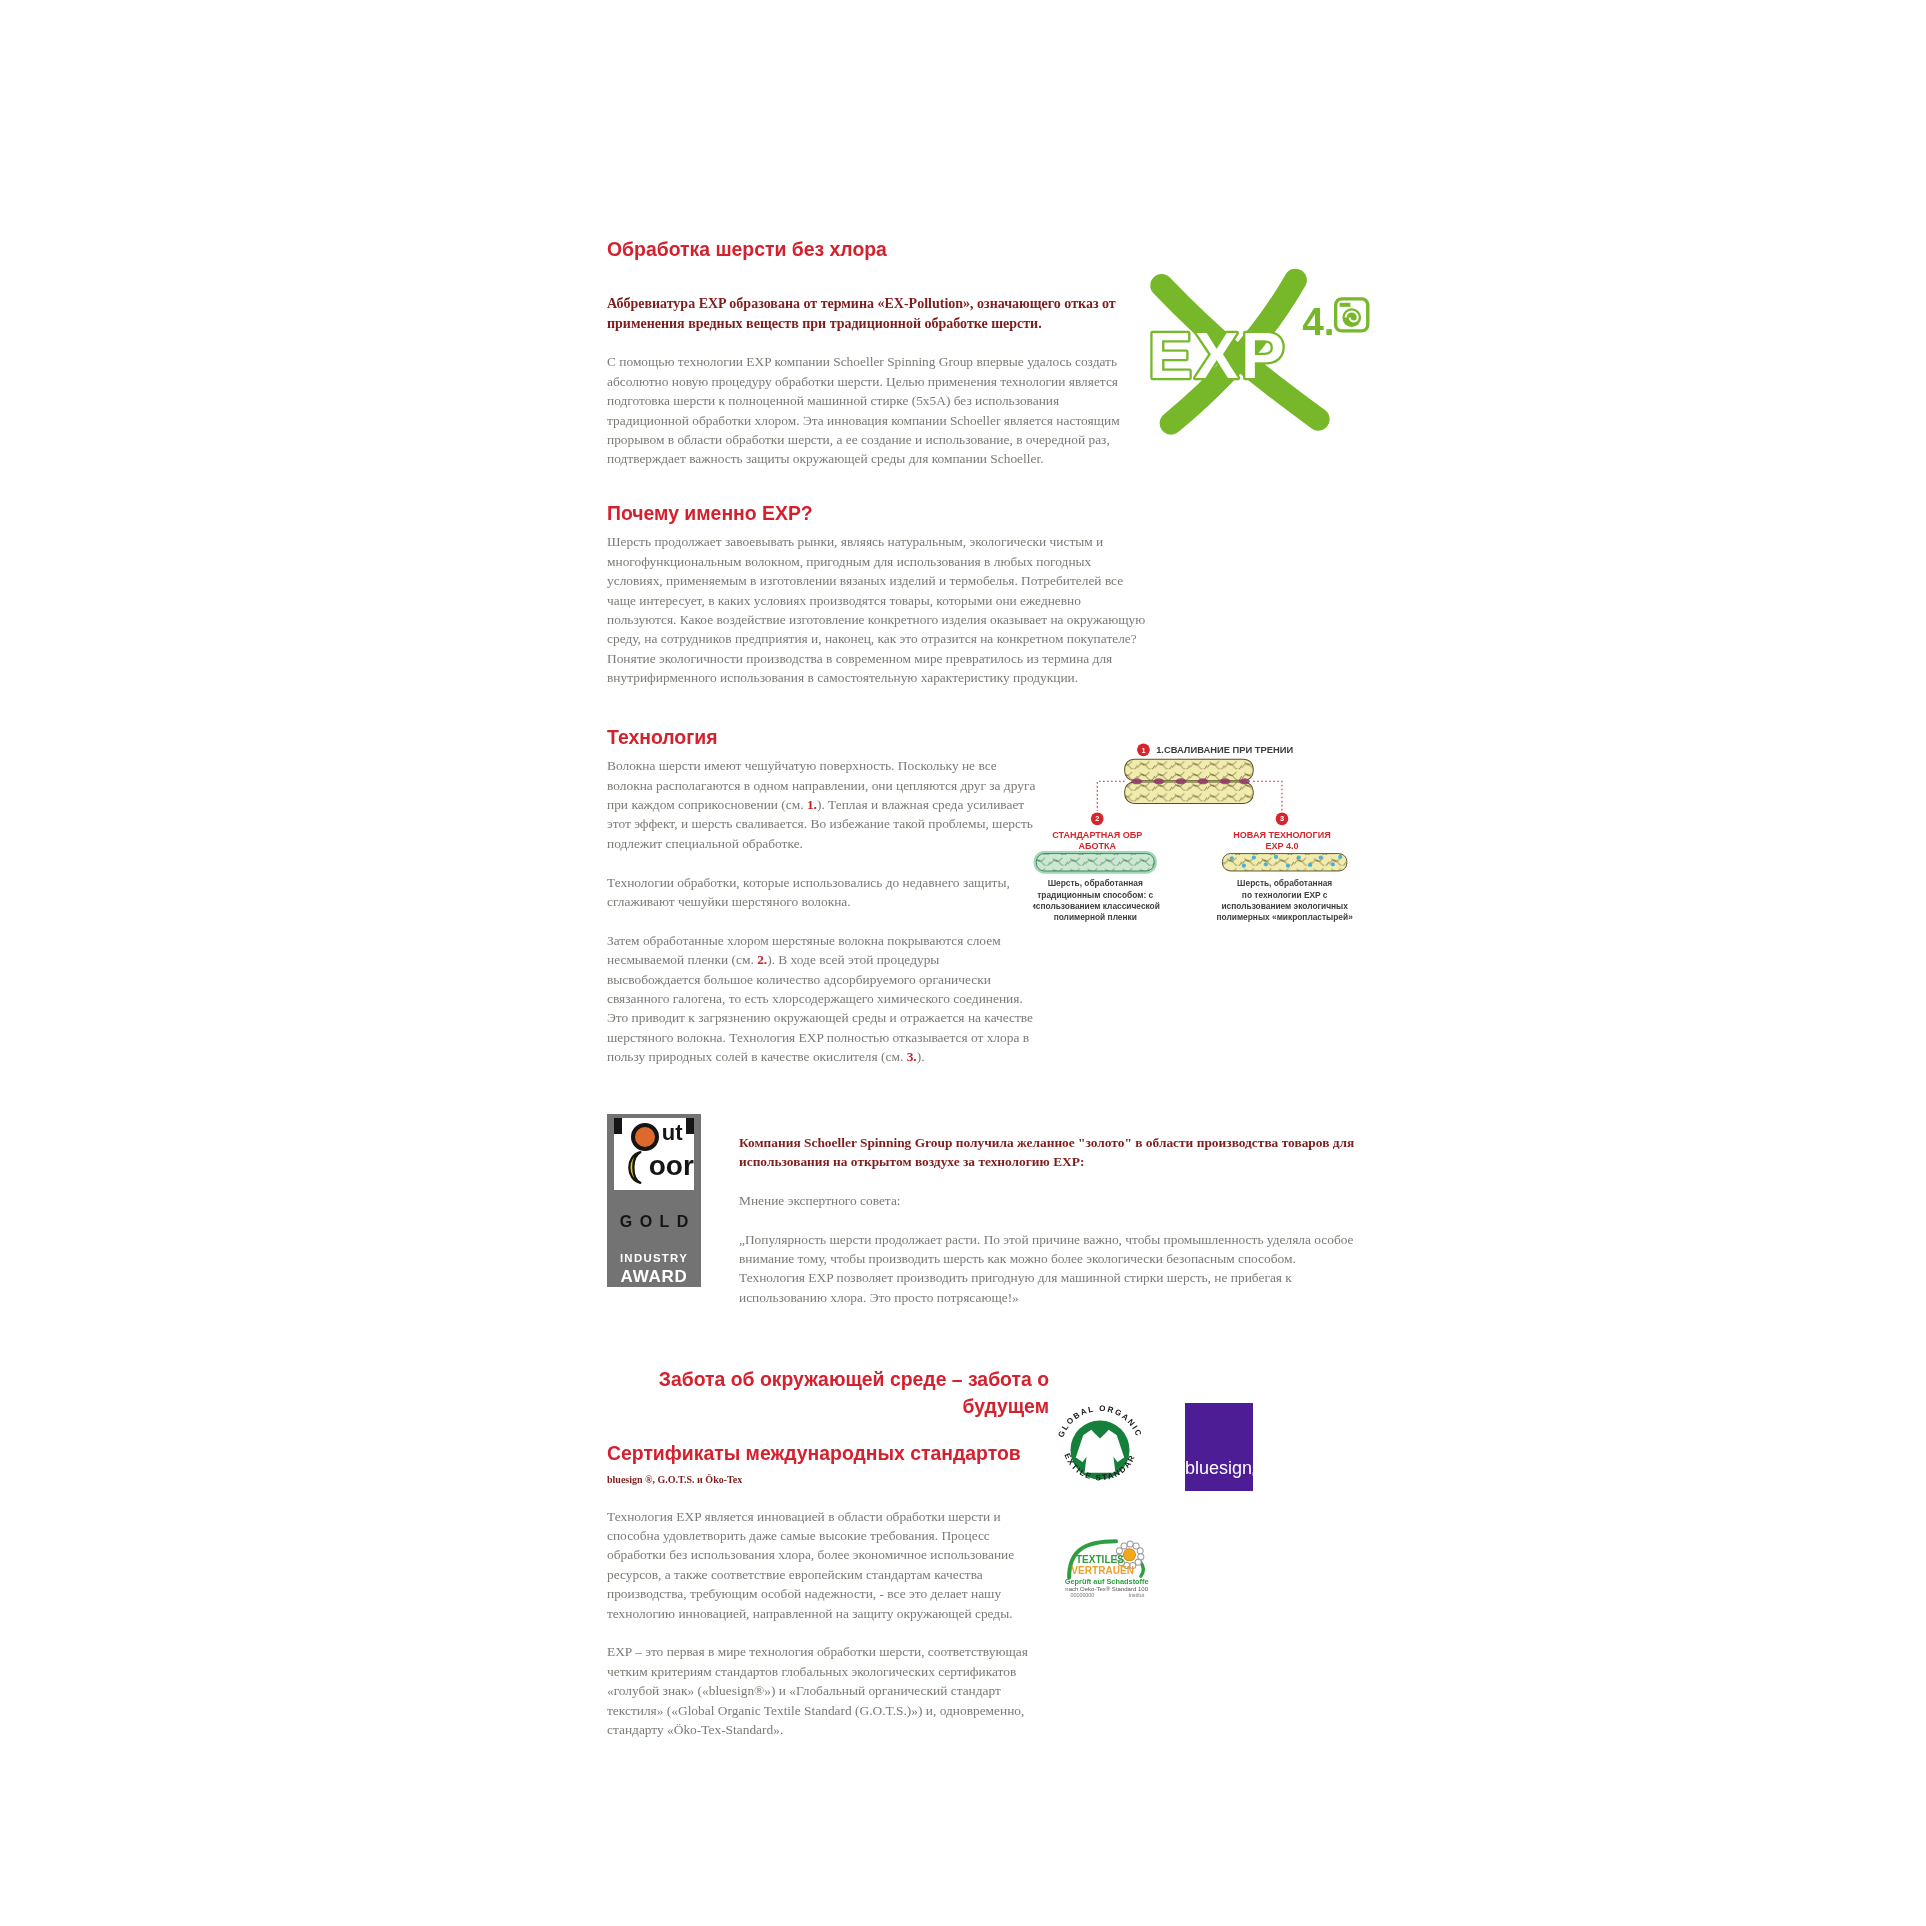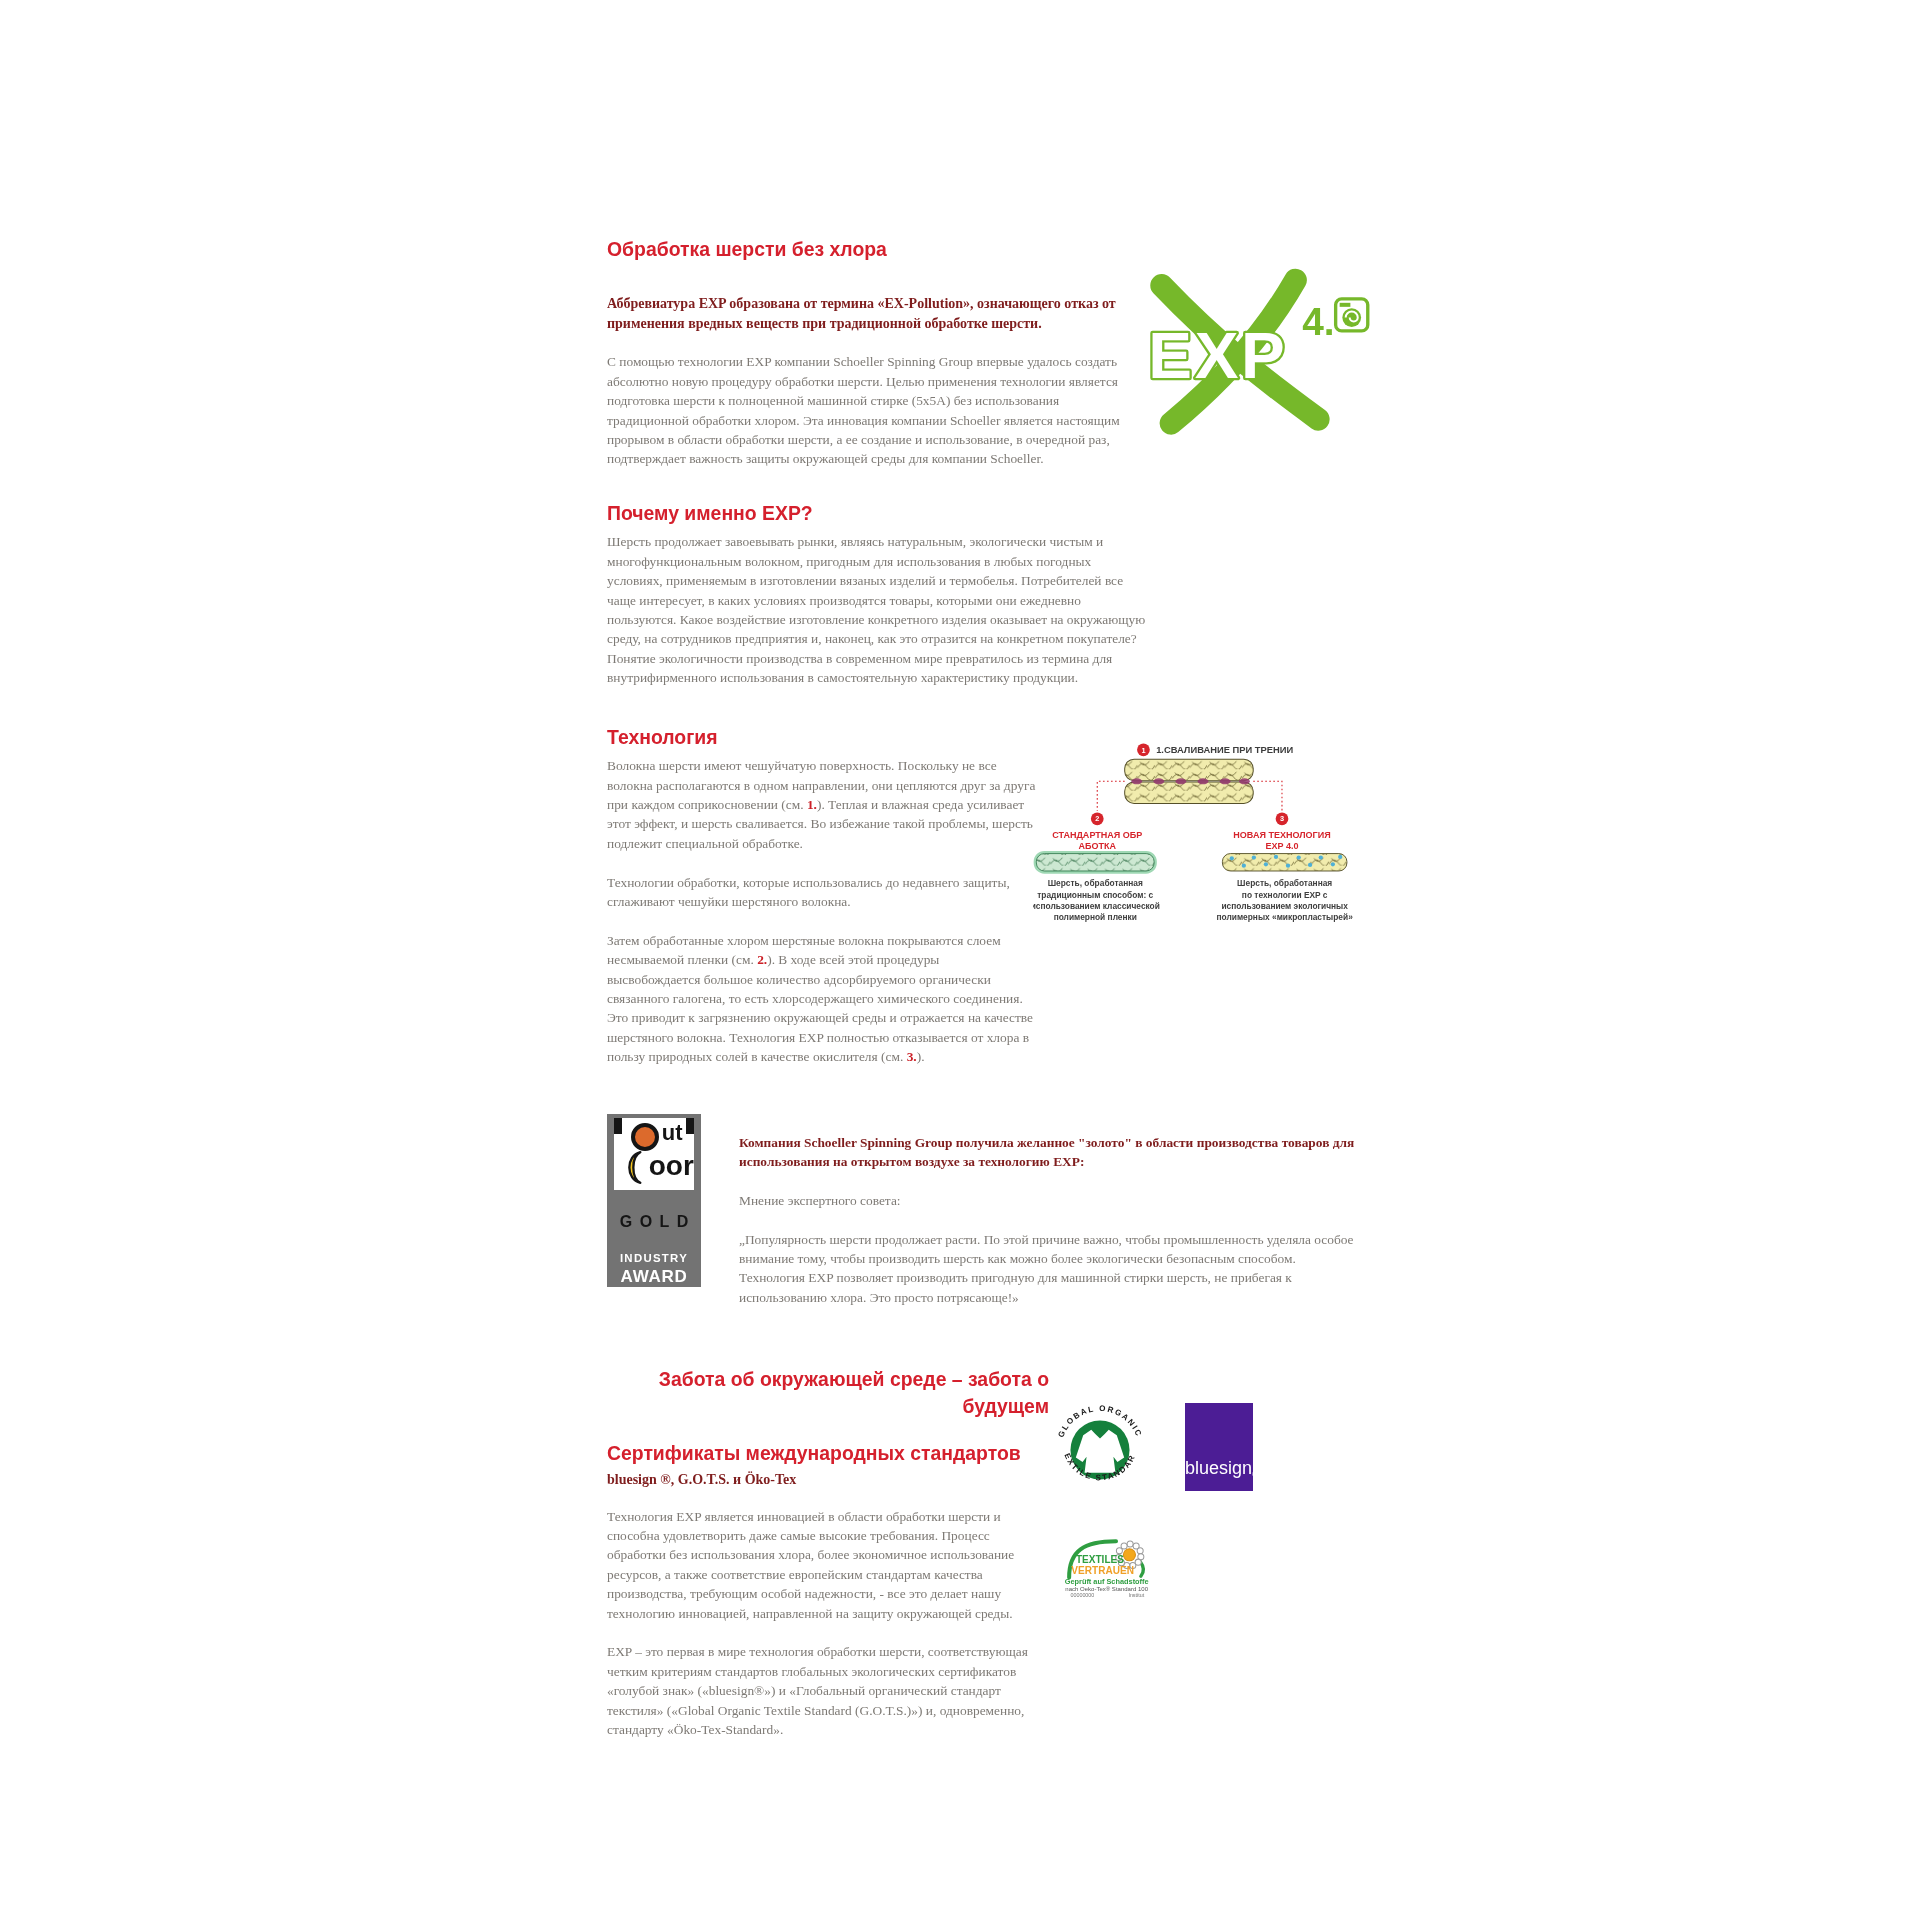--- a/index.html
+++ b/index.html
@@ -47,21 +47,21 @@
   .award-year{position:absolute;top:153px;left:0;right:0;text-align:center;
               font-family:"Liberation Sans",sans-serif;font-weight:bold;font-size:17px;
               letter-spacing:0.7px;color:#fff;}
   .award-text{width:623px;}
   .award-text h1{margin-top:4px;}
   .award-text .bold{margin-top:19px;}
   
   .s5{position:relative;margin-top:39px;}
   .s5 h1.main{width:442px;text-align:right;}
   .s5 h1.cert{margin-top:20px;margin-bottom:2.7px;}
-  .cert-sub{font-size:14px;margin-bottom:17.4px;}
+  .cert-sub{font-size:10px;margin-bottom:17.4px;}
   .s5 p{width:422px;}
   .cert-logos-row1{position:absolute;left:446px;top:37px;display:flex;gap:38px;align-items:flex-start;}
   .cert-logos-row2{position:absolute;left:458px;top:170px;}
   .bluesign{width:68px;height:88px;background:#4c1d95;display:flex;align-items:flex-end;
             padding-bottom:12px;box-sizing:border-box;}
   .bluesign span{font-family:"Liberation Sans",sans-serif;font-size:18px;color:#fff;}
   .bluesign sup{font-size:7.4px;color:#fff;font-family:"Liberation Sans",sans-serif;}
   svg text{font-family:"Liberation Sans", sans-serif;}
 </style>
 </head>

